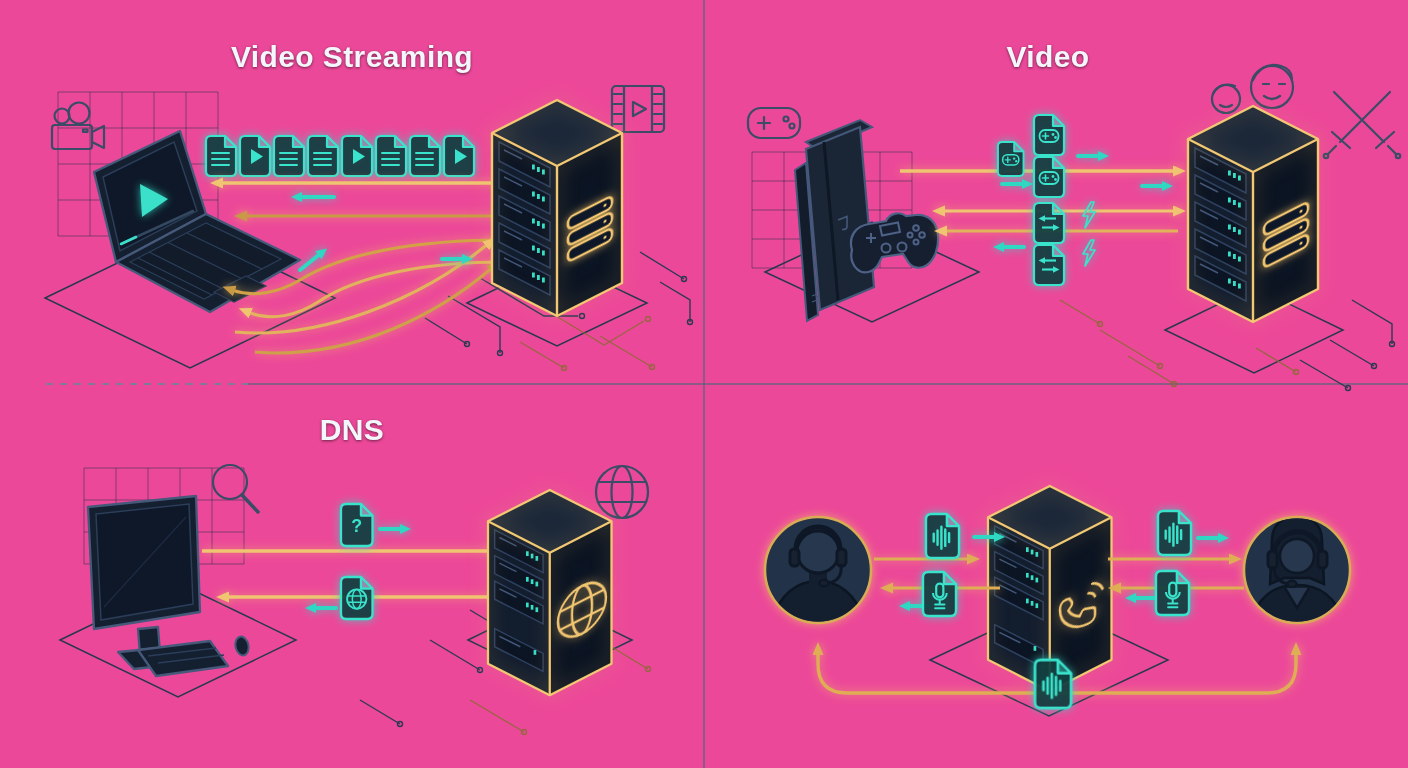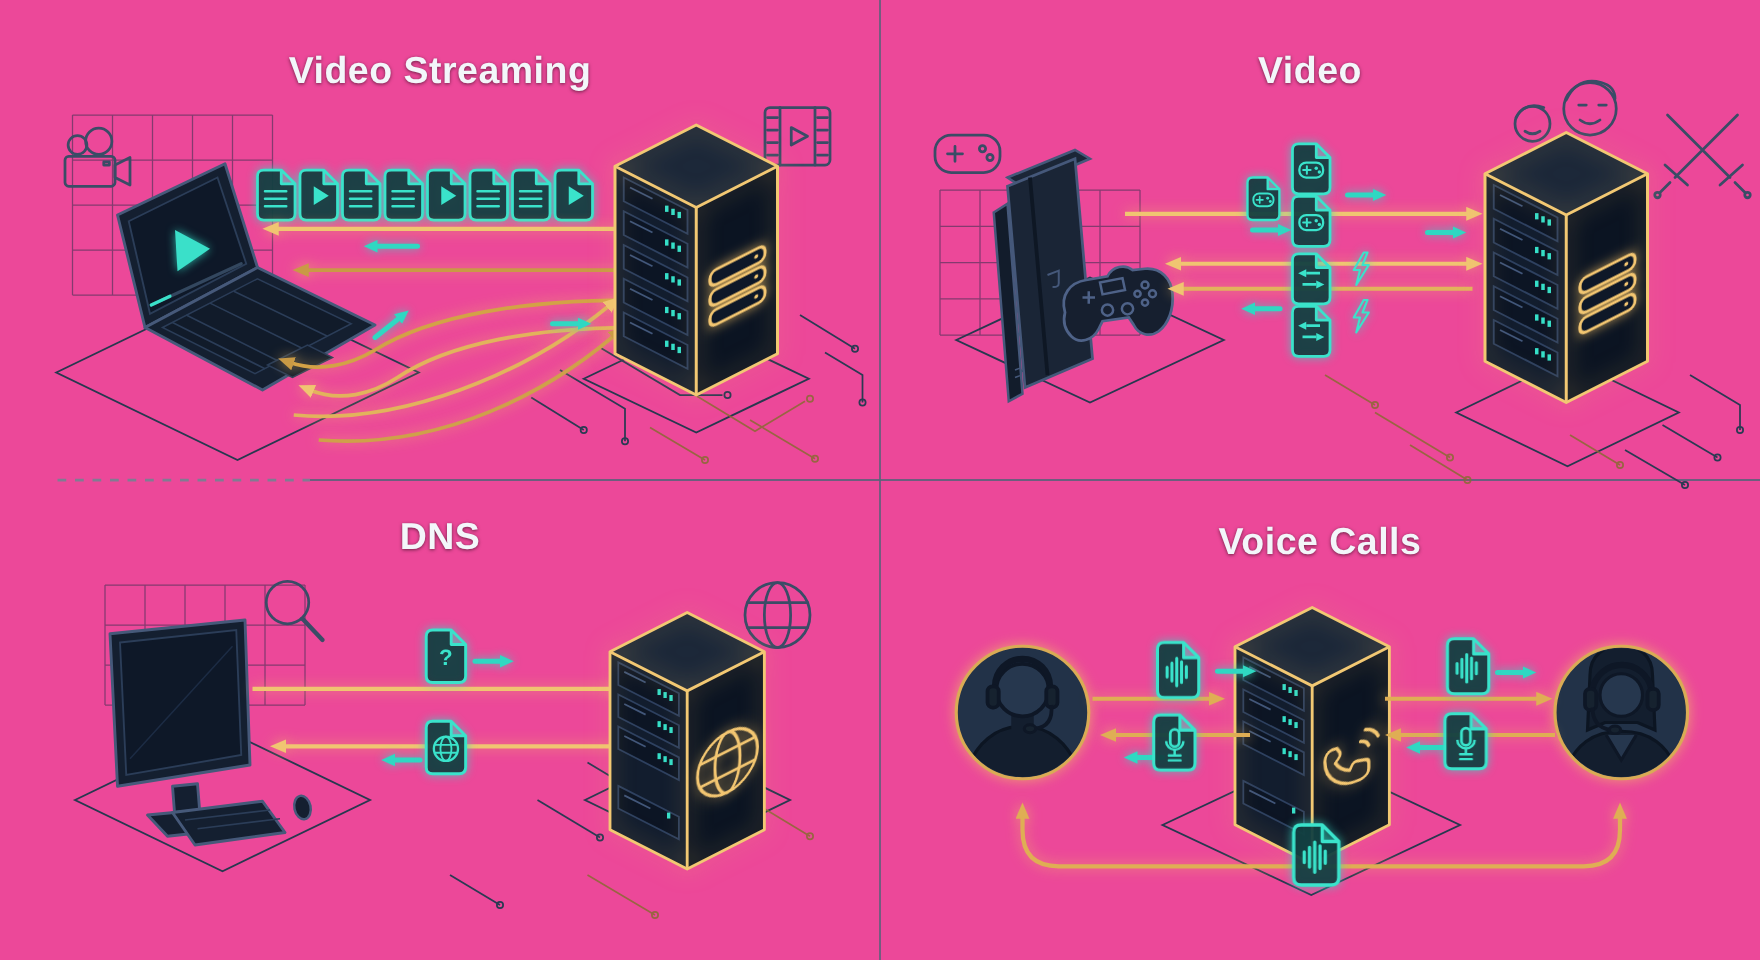--- a/index.html
+++ b/index.html
@@ -516,14 +516,13 @@
       <use href="#doc-waveform" xlink:href="#doc-waveform" transform="translate(1158,511) scale(1.1)"></use>
       <use href="#doc-mic" xlink:href="#doc-mic" transform="translate(1156,571) scale(1.1)"></use>
       <use href="#doc-waveform" xlink:href="#doc-waveform" transform="translate(1035,660) scale(1.2)"></use>
     </g>
   </g>
 </svg>
 
 <div class="qtitle" style="left:352px;top:40px;">Video Streaming</div>
 <div class="qtitle" style="left:1048px;top:40px;">Video</div>
 <div class="qtitle" style="left:352px;top:403px;margin-top:10px;">DNS</div>
-<div class="qtitle" style="left:1056px;top:417px;">Voice Calls</div>
 </div>
 
 </body></html>

